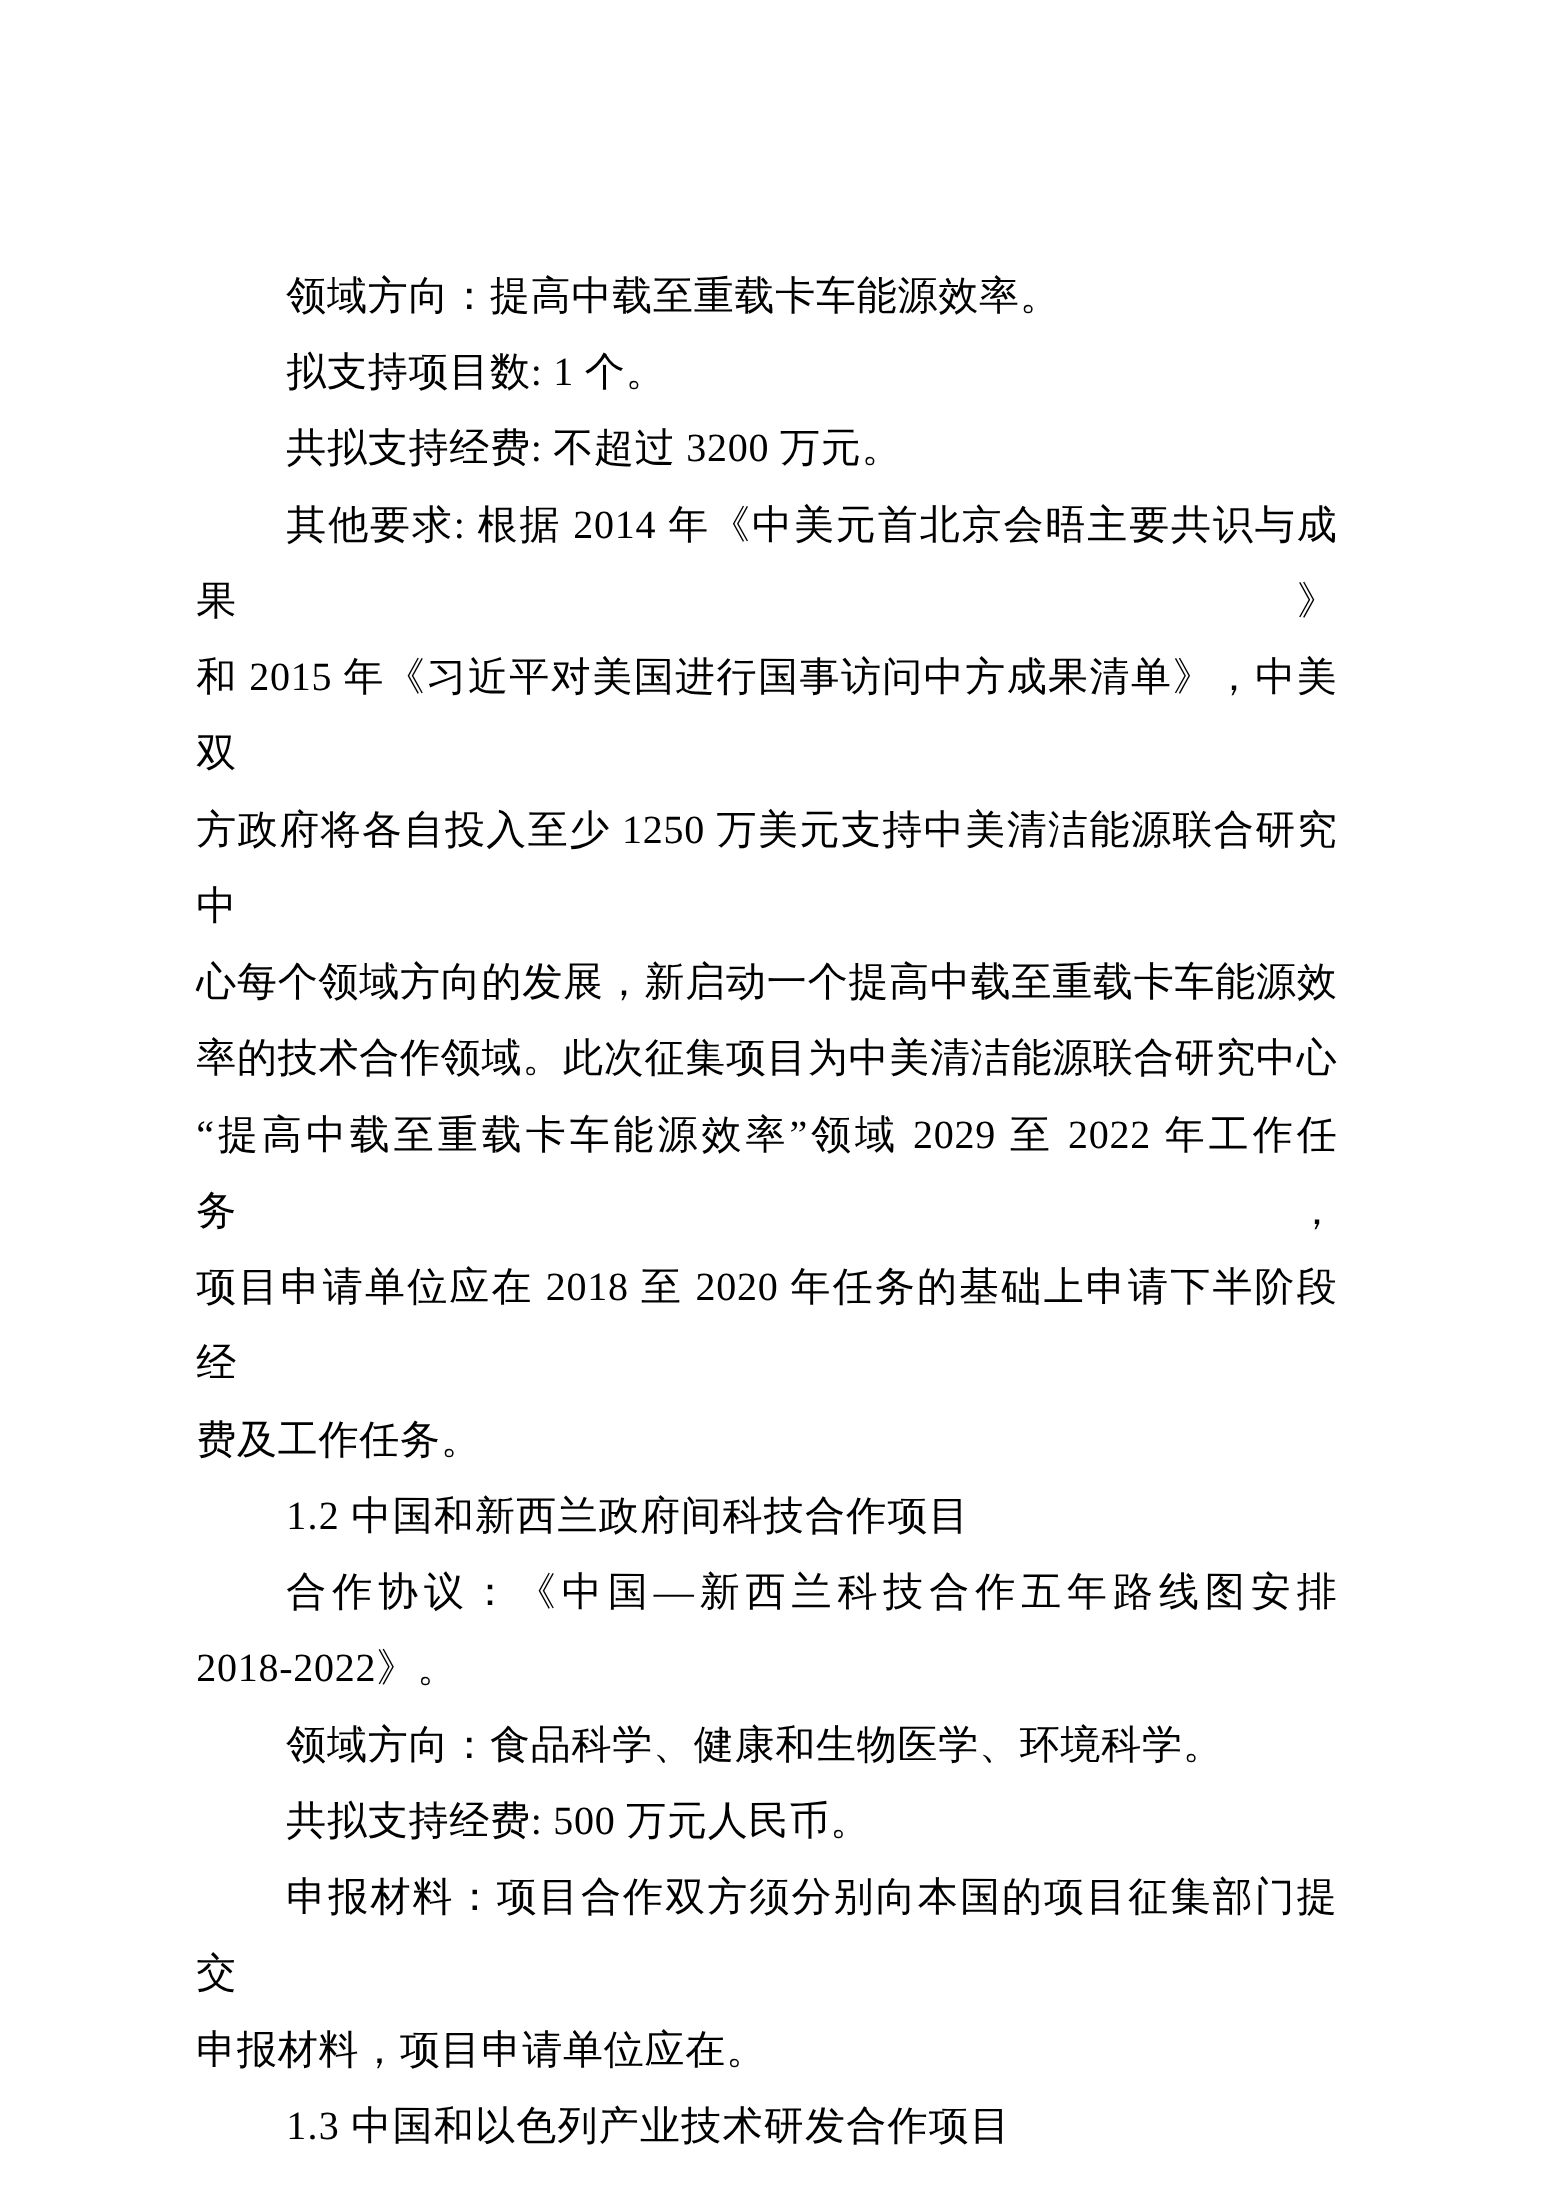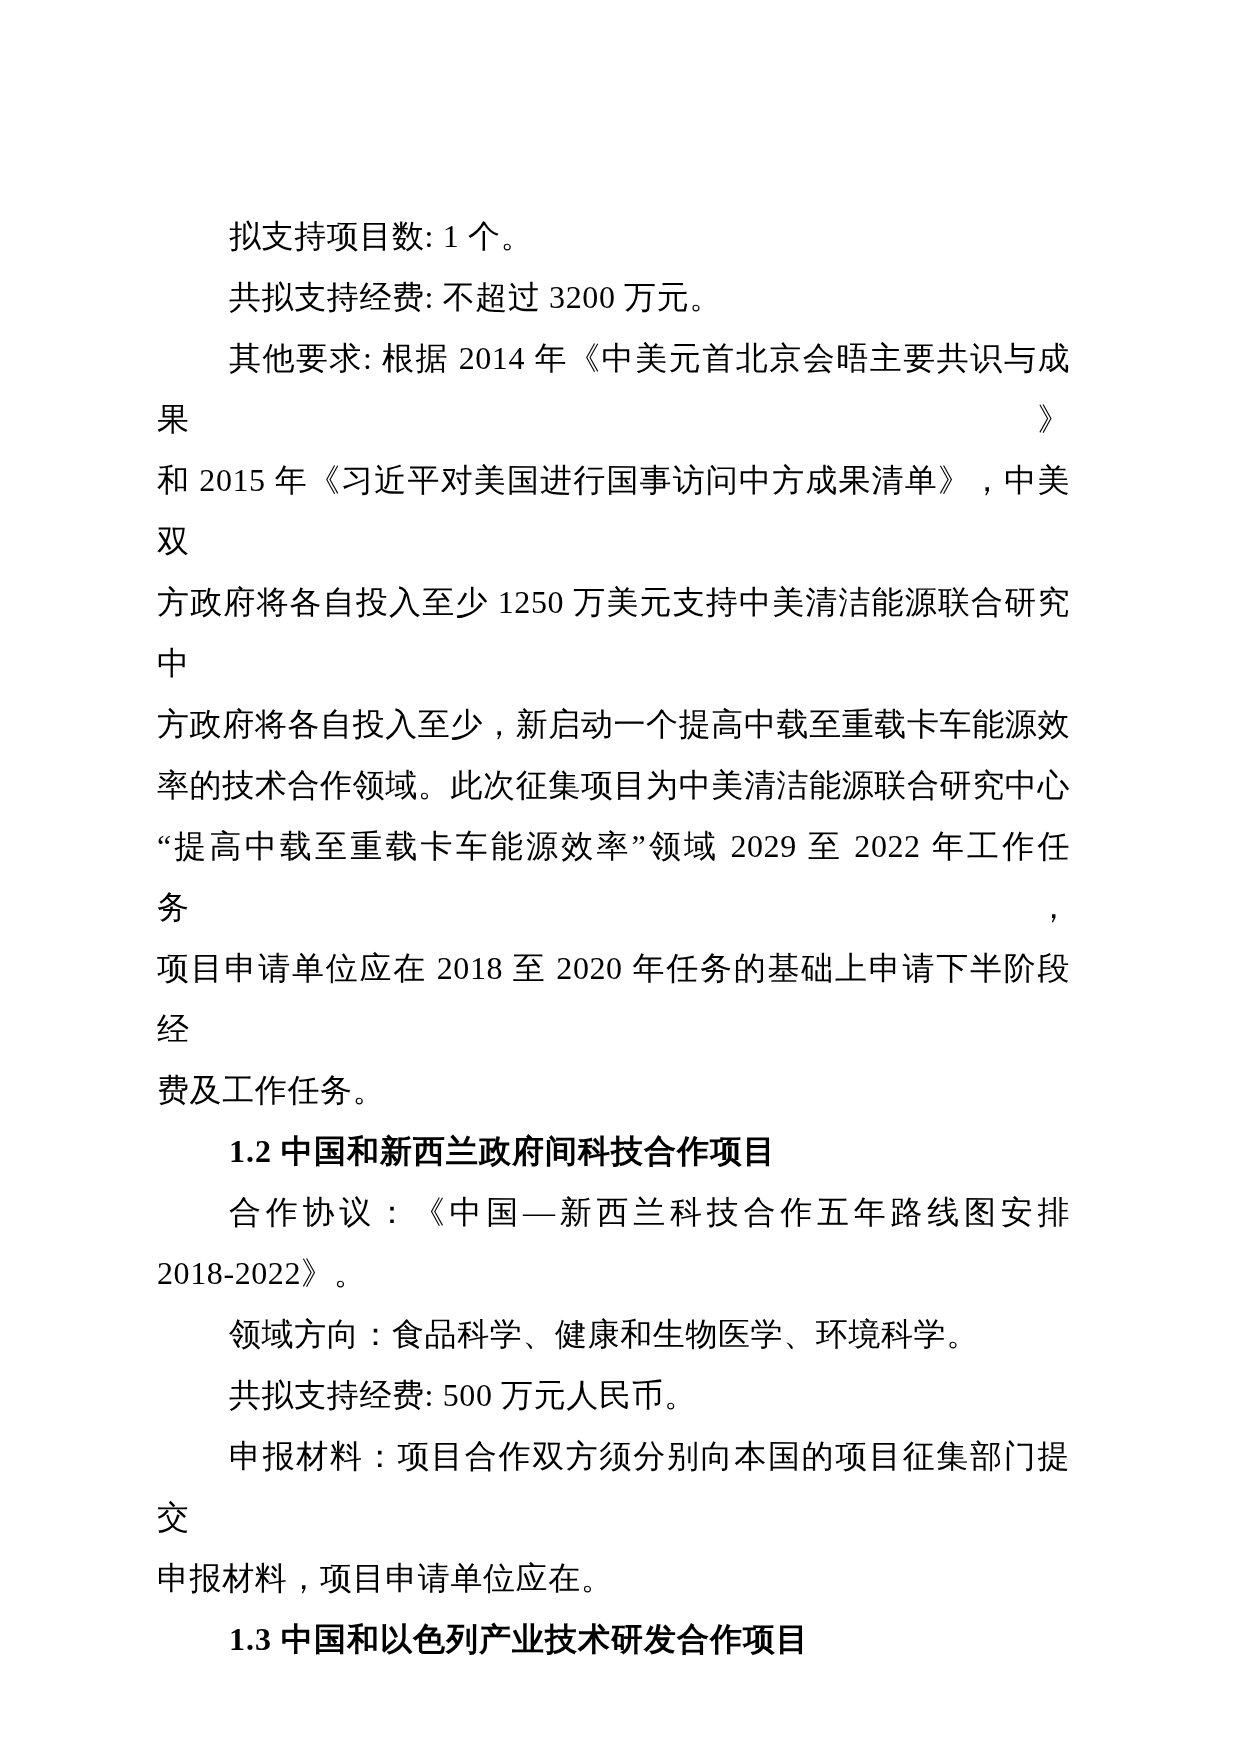--- a/index.html
+++ b/index.html
@@ -24,41 +24,42 @@
     letter-spacing: 0.6px;
   }
   .line {
     white-space: nowrap;
     text-align: left;
   }
   .line.indent {
     text-indent: 72px;
   }
   .line.bold {
-    font-weight: 700;
+    font-weight: 400;
     letter-spacing: 1px;
   }
   .line.full {
     white-space: normal;
     text-align: justify;
     text-align-last: justify;
     text-justify: inter-character;
   }
 </style>
 </head>
 <body>
 
 <div class="page">
   <div class="doc-body" id="doc-body">
+      <div class="line indent">领域方向：提高中载至重载卡车能源效率。</div>
       <div class="line indent">拟支持项目数: 1 个。</div>
       <div class="line indent">共拟支持经费: 不超过 3200 万元。</div>
       <div class="line indent full">其他要求: 根据 2014 年《中美元首北京会晤主要共识与成果》</div>
       <div class="line full">和 2015 年《习近平对美国进行国事访问中方成果清单》，中美双</div>
       <div class="line full">方政府将各自投入至少 1250 万美元支持中美清洁能源联合研究中</div>
-      <div class="line full">方政府将各自投入至少，新启动一个提高中载至重载卡车能源效</div>
+      <div class="line full">心每个领域方向的发展，新启动一个提高中载至重载卡车能源效</div>
       <div class="line full">率的技术合作领域。此次征集项目为中美清洁能源联合研究中心</div>
       <div class="line full">“提高中载至重载卡车能源效率”领域 2029 至 2022 年工作任务，</div>
       <div class="line full">项目申请单位应在 2018 至 2020 年任务的基础上申请下半阶段经</div>
       <div class="line">费及工作任务。</div>
       <div class="line indent bold">1.2 中国和新西兰政府间科技合作项目</div>
       <div class="line indent full">合作协议：《中国—新西兰科技合作五年路线图安排</div>
       <div class="line">2018-2022》。</div>
       <div class="line indent">领域方向：食品科学、健康和生物医学、环境科学。</div>
       <div class="line indent">共拟支持经费: 500 万元人民币。</div>
       <div class="line indent full">申报材料：项目合作双方须分别向本国的项目征集部门提交</div>

